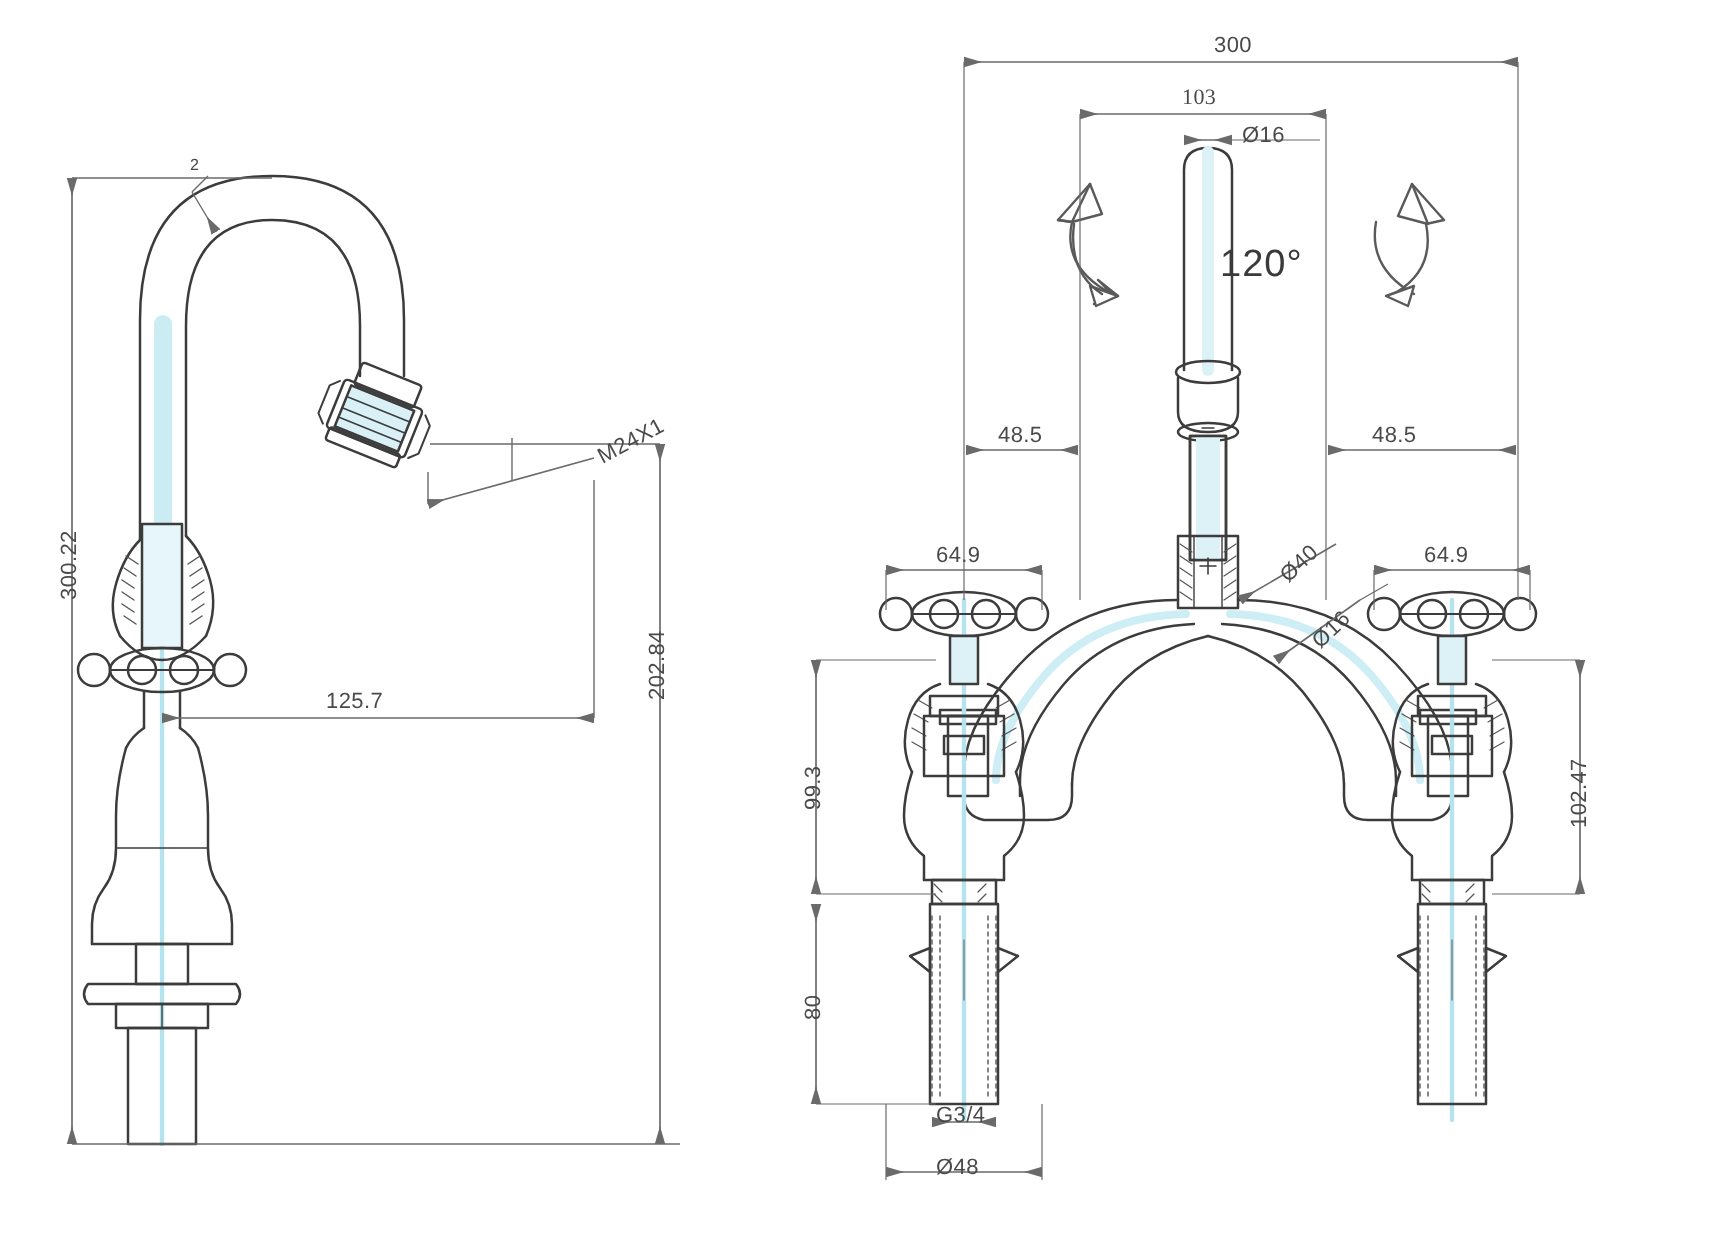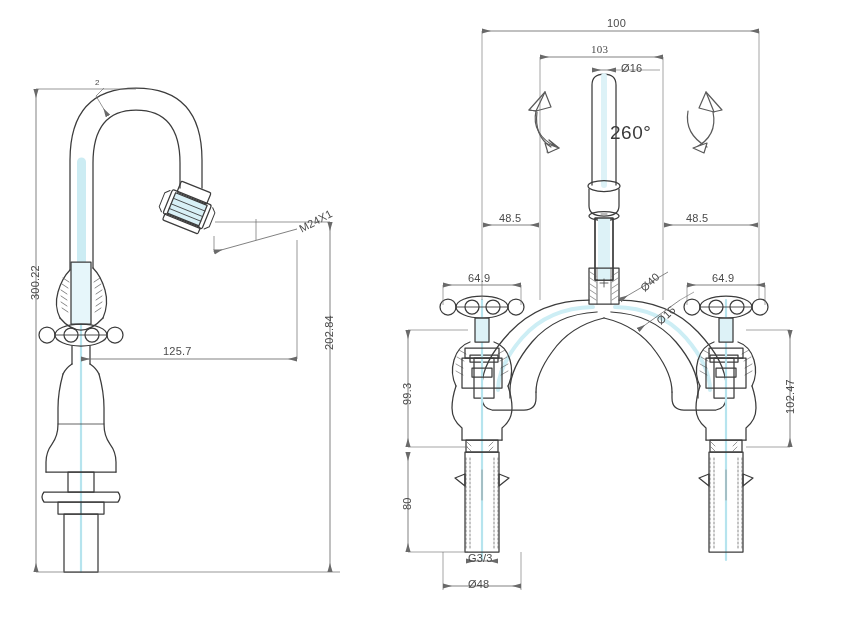--- a/index.html
+++ b/index.html
@@ -322,43 +322,43 @@
 
 <div class="lbl rot90" style="left:323px;top:350px;">202.84</div>
 
 <div class="lbl" style="left:163px;top:345px;">125.7</div>
 
 <div class="lbl rotm28" style="left:297px;top:224px;">M24X1</div>
 
 <div class="lbl tiny" style="left:95px;top:78px;">2</div>
 
 
-<div class="lbl" style="left:607px;top:17px;">100</div>
+<div class="lbl" style="left:607px;top:17px;">300</div>
 
 <div class="lbl" style="left:591px;top:43px;font-family:Liberation Serif, serif;">103</div>
 
 <div class="lbl" style="left:621px;top:62px;">Ø16</div>
 
-<div class="lbl big" style="left:610px;top:122px;">260°</div>
+<div class="lbl big" style="left:610px;top:122px;">120°</div>
 
 <div class="lbl" style="left:499px;top:212px;">48.5</div>
 
 <div class="lbl" style="left:686px;top:212px;">48.5</div>
 
 <div class="lbl" style="left:468px;top:272px;">64.9</div>
 
 <div class="lbl" style="left:712px;top:272px;">64.9</div>
 
 <div class="lbl rot43" style="left:638px;top:285px;">Ø40</div>
 
 <div class="lbl rot43" style="left:654px;top:318px;">Ø16</div>
 
 <div class="lbl rot90" style="left:401px;top:405px;">99.3</div>
 
 <div class="lbl rot90" style="left:401px;top:510px;">80</div>
 
 <div class="lbl rot90" style="left:784px;top:414px;">102.47</div>
 
-<div class="lbl" style="left:468px;top:552px;">G3/3</div>
+<div class="lbl" style="left:468px;top:552px;">G3/4</div>
 
 <div class="lbl" style="left:468px;top:578px;">Ø48</div>
 
 </div>
 
 </body></html>

